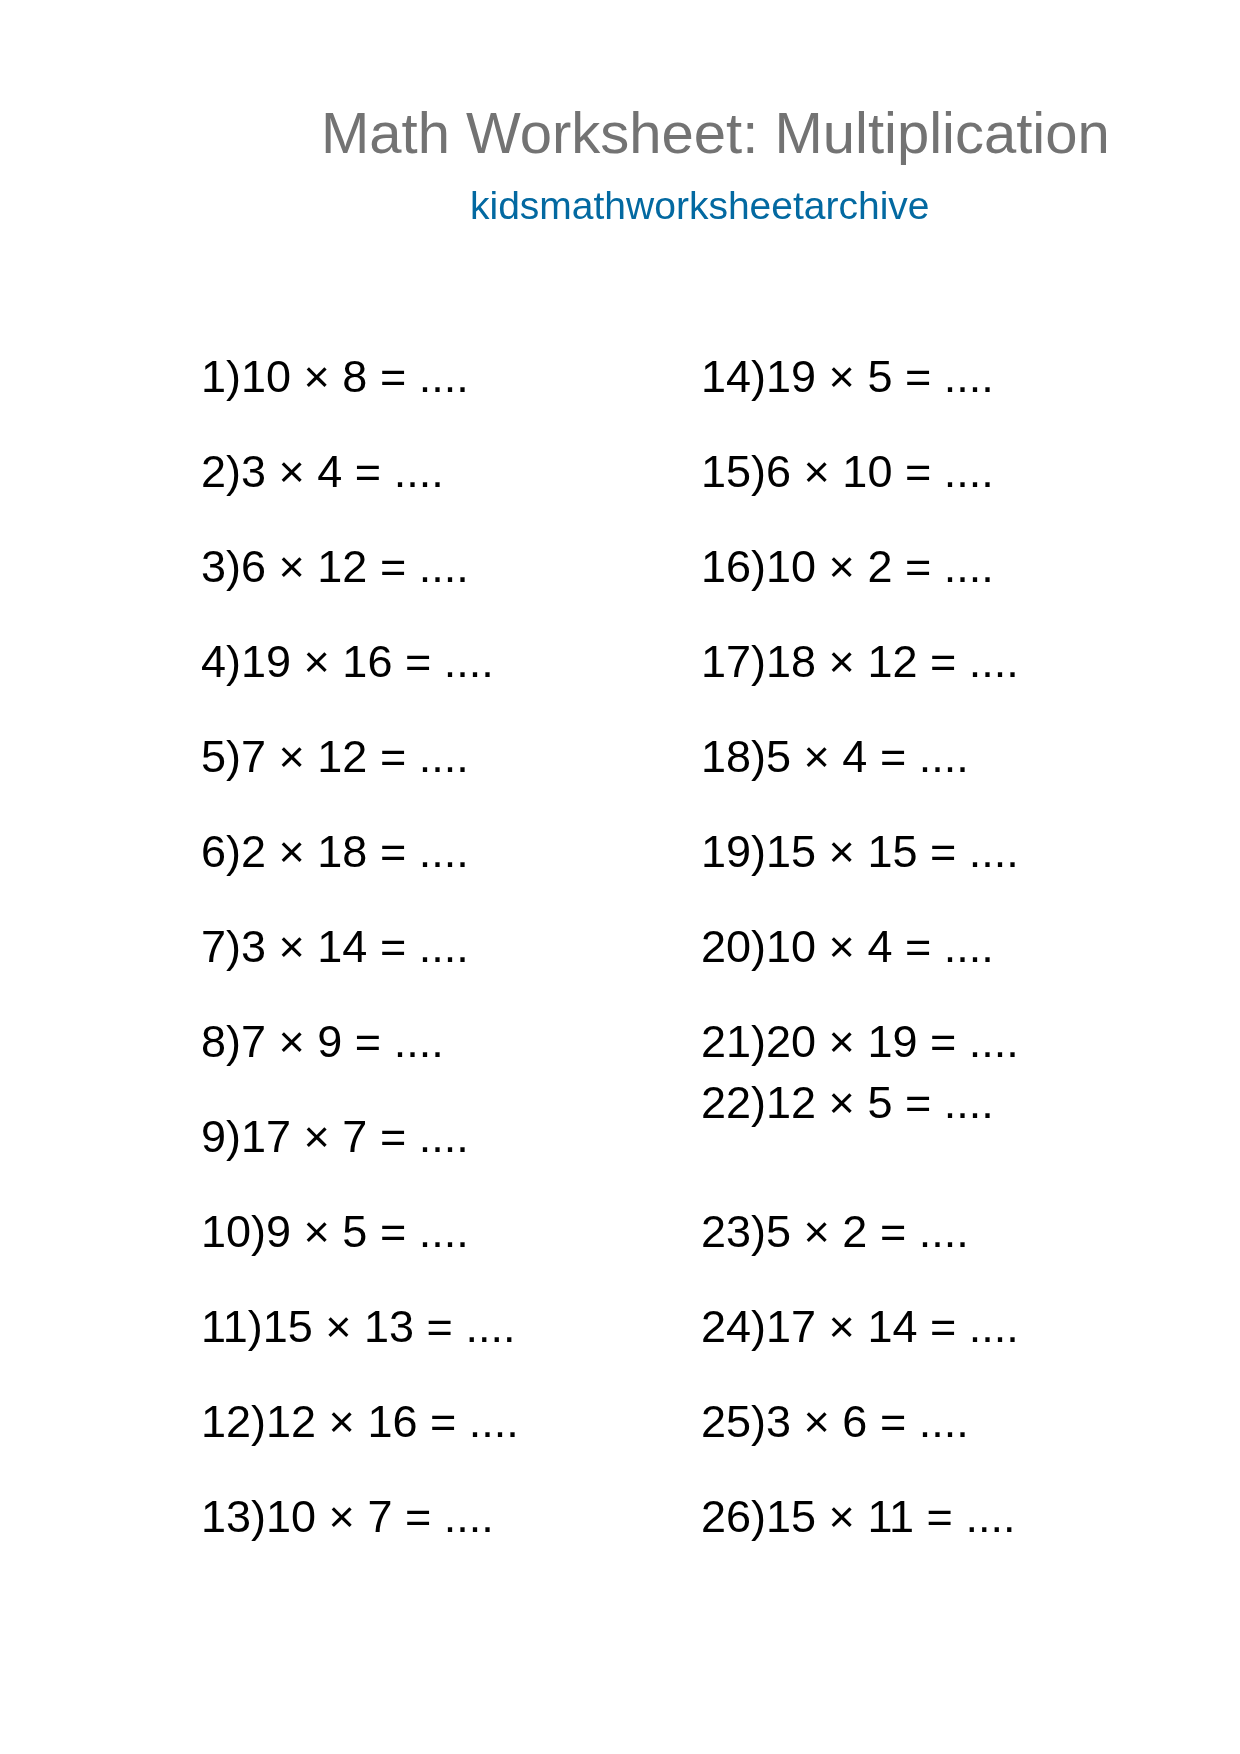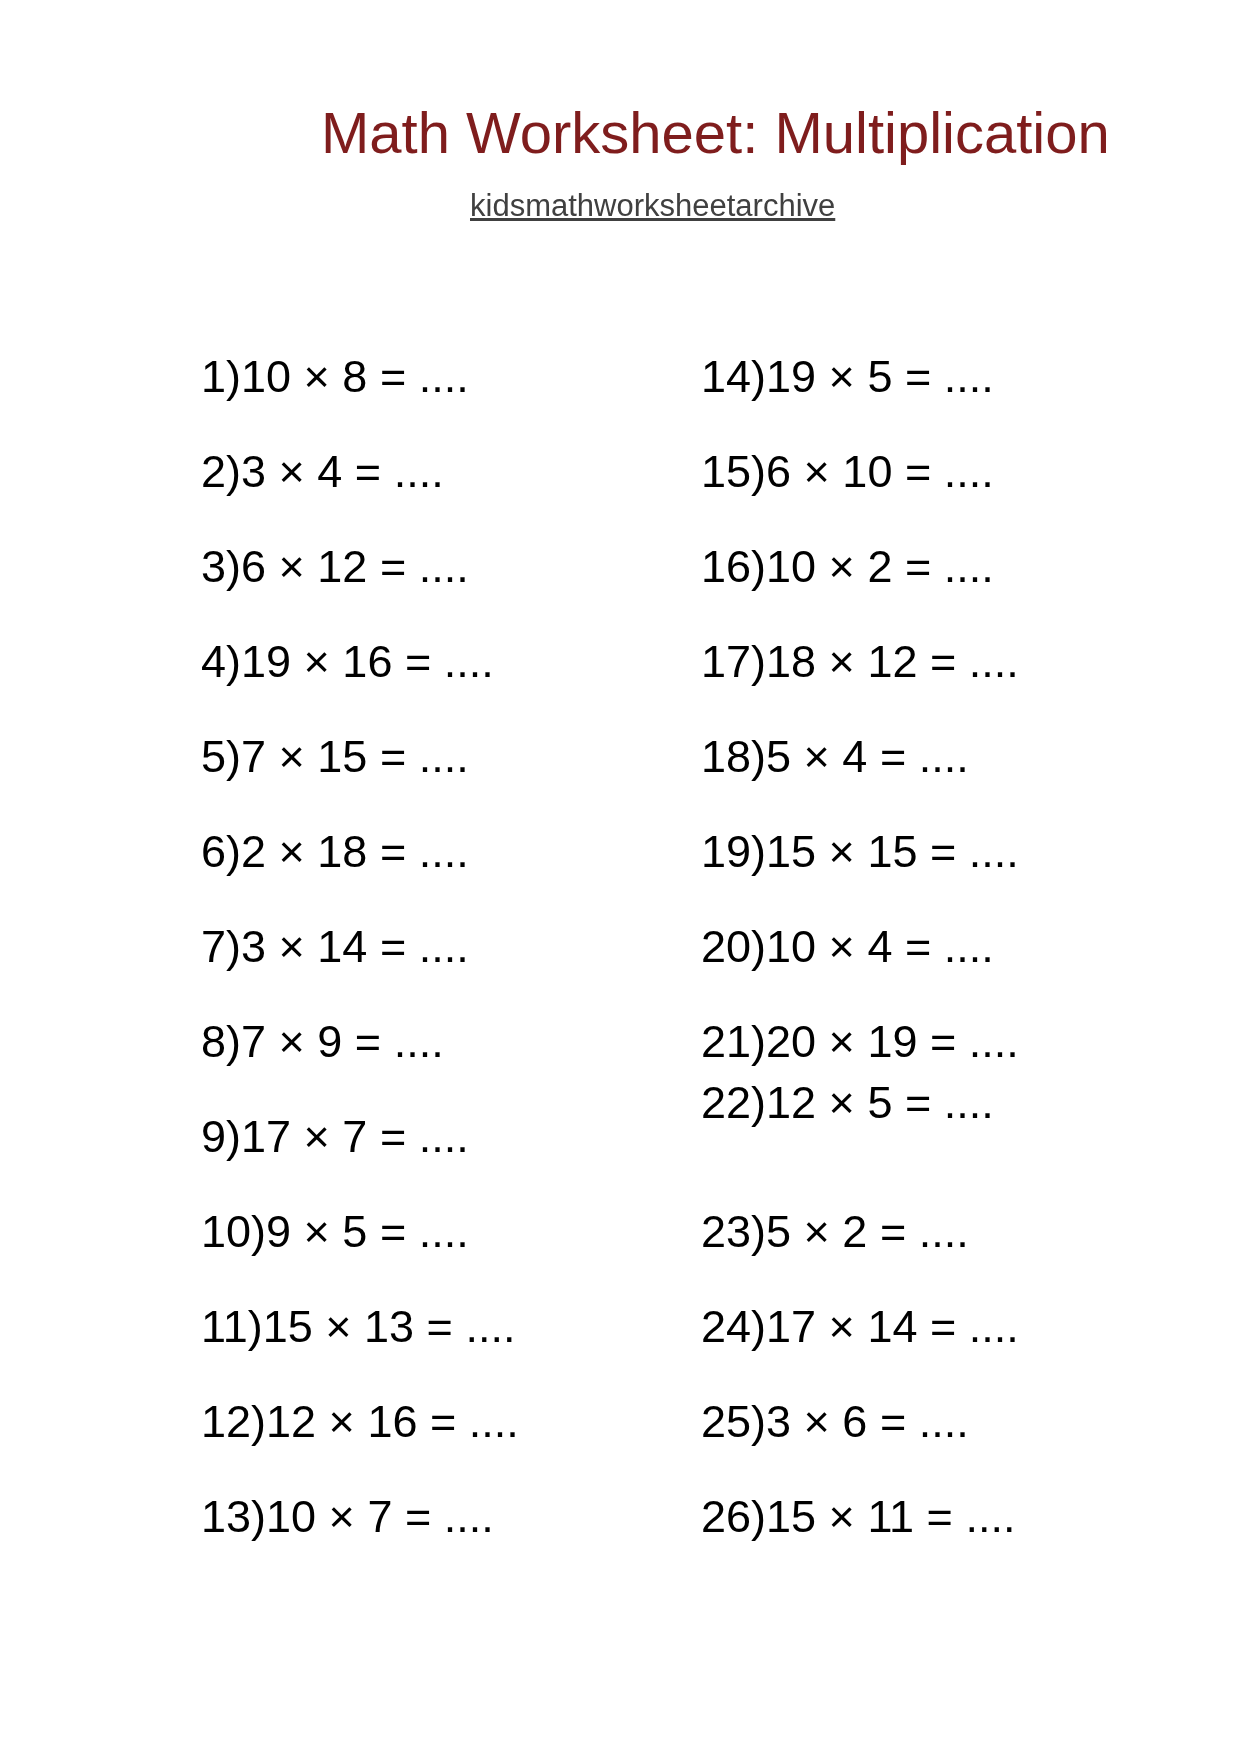--- a/index.html
+++ b/index.html
@@ -17,31 +17,30 @@
     }
     .title {
       position: absolute;
       left: 321px;
       top: 100px;
       font-size: 58px;
       line-height: 66px;
       white-space: nowrap;
       font-weight: normal;
       margin: 0;
-      color: #7f1d1d;
+      color: #737373;
     }
     .subtitle {
       position: absolute;
       left: 470px;
       top: 182px;
-      font-size: 31px;
+      font-size: 39px;
       line-height: 48px;
       white-space: nowrap;
-      color: #404040;
-      text-decoration: underline;
+      color: #0369a1;
     }
     .column {
       position: absolute;
       top: 0;
     }
     .col-left { left: 201px; }
     .col-right { left: 701px; }
     .problem {
       position: absolute;
       left: 0;
@@ -56,21 +55,21 @@
 <body>
 
 <h1 class="title">Math Worksheet: Multiplication</h1>
 <div class="subtitle">kidsmathworksheetarchive</div>
 
 <div class="column col-left">
   <div class="problem" style="top:351px"><span class="num">1)</span><span class="expr">10 × 8 = ....</span></div>
   <div class="problem" style="top:446px"><span class="num">2)</span><span class="expr">3 × 4 = ....</span></div>
   <div class="problem" style="top:541px"><span class="num">3)</span><span class="expr">6 × 12 = ....</span></div>
   <div class="problem" style="top:636px"><span class="num">4)</span><span class="expr">19 × 16 = ....</span></div>
-  <div class="problem" style="top:731px"><span class="num">5)</span><span class="expr">7 × 15 = ....</span></div>
+  <div class="problem" style="top:731px"><span class="num">5)</span><span class="expr">7 × 12 = ....</span></div>
   <div class="problem" style="top:826px"><span class="num">6)</span><span class="expr">2 × 18 = ....</span></div>
   <div class="problem" style="top:921px"><span class="num">7)</span><span class="expr">3 × 14 = ....</span></div>
   <div class="problem" style="top:1016px"><span class="num">8)</span><span class="expr">7 × 9 = ....</span></div>
   <div class="problem" style="top:1111px"><span class="num">9)</span><span class="expr">17 × 7 = ....</span></div>
   <div class="problem" style="top:1206px"><span class="num">10)</span><span class="expr">9 × 5 = ....</span></div>
   <div class="problem" style="top:1301px"><span class="num">11)</span><span class="expr">15 × 13 = ....</span></div>
   <div class="problem" style="top:1396px"><span class="num">12)</span><span class="expr">12 × 16 = ....</span></div>
   <div class="problem" style="top:1491px"><span class="num">13)</span><span class="expr">10 × 7 = ....</span></div>
 </div>
 

